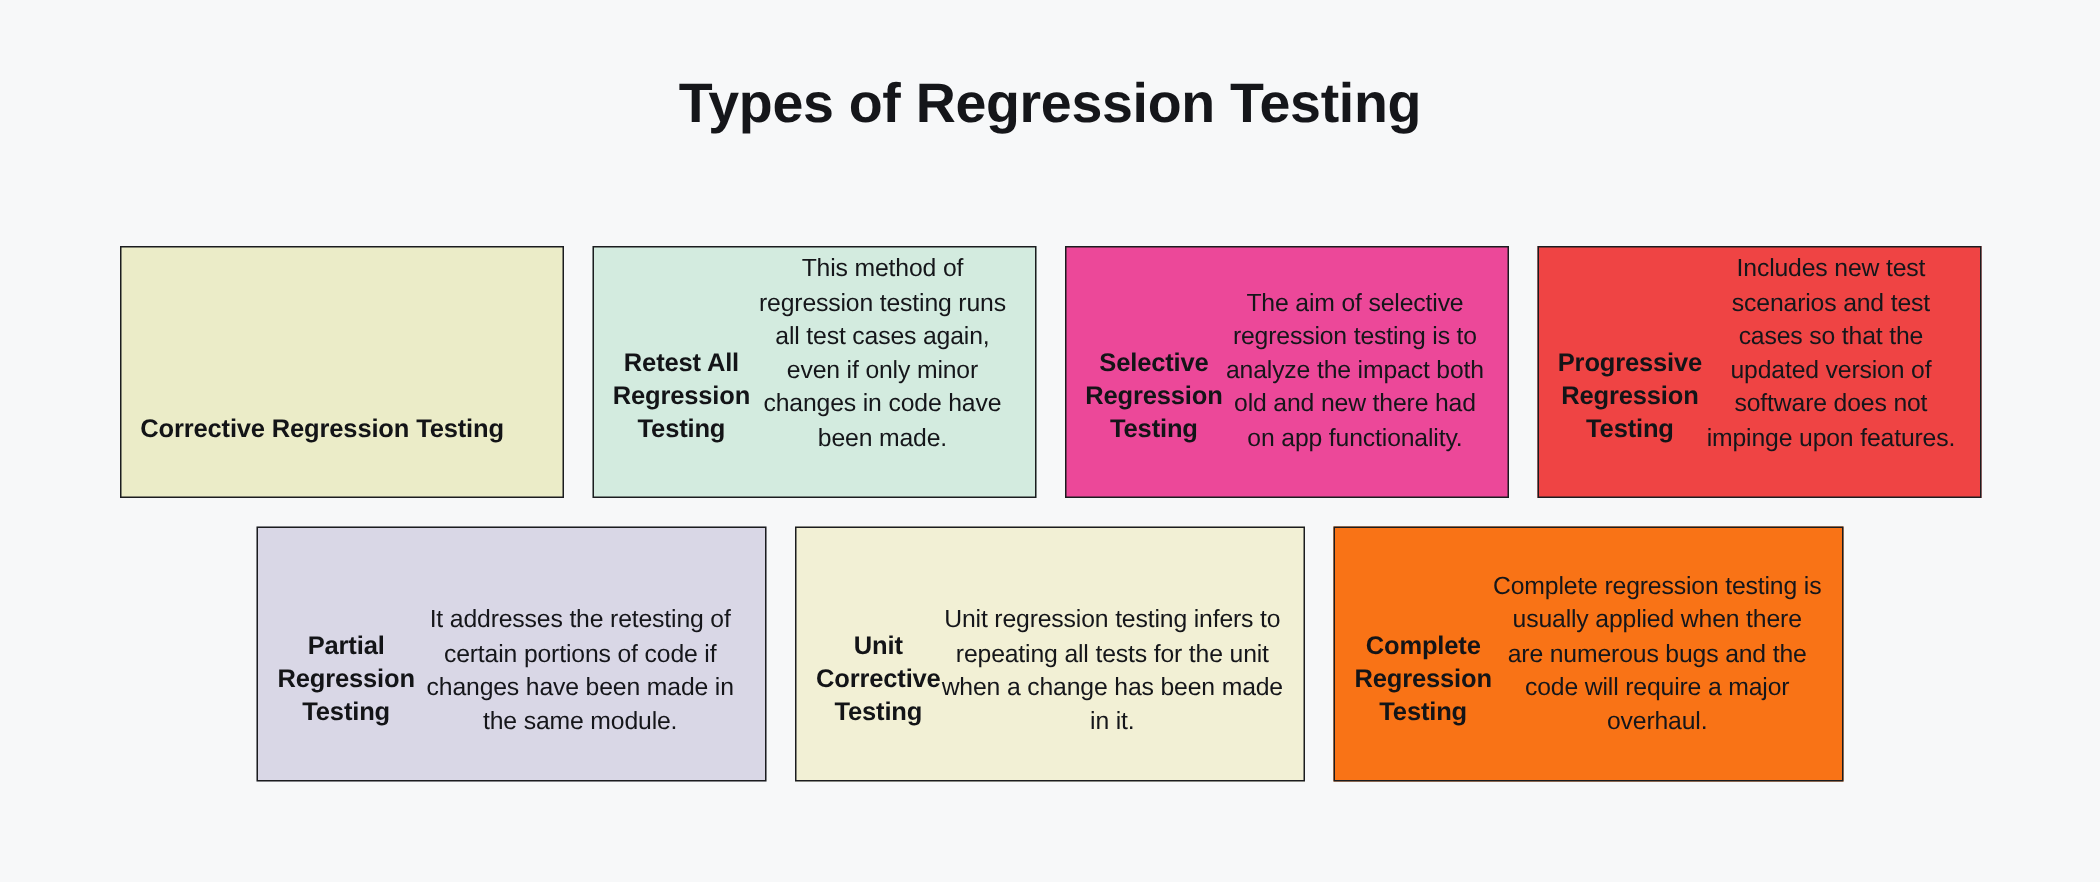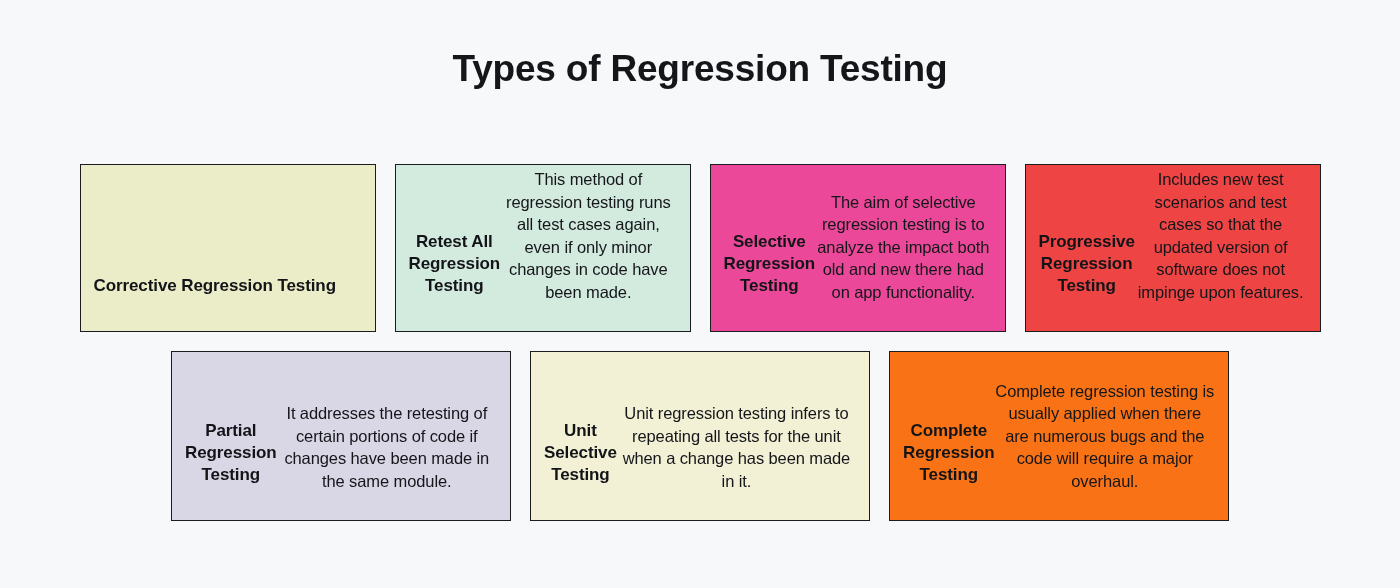--- a/index.html
+++ b/index.html
@@ -114,21 +114,21 @@
     </div>
 
     <div class="row row-2">
 
       <div class="card" style="background: rgb(217, 215, 230);">
         <div class="card-title">Partial Regression Testing</div>
         <div class="card-body">It addresses the retesting of certain portions of code if changes have been made in the same module.</div>
       </div>
 
       <div class="card" style="background: rgb(242, 240, 213);">
-        <div class="card-title">Unit Selective Testing</div>
+        <div class="card-title">Unit Corrective Testing</div>
         <div class="card-body">Unit regression testing infers to repeating all tests for the unit when a change has been made in it.</div>
       </div>
 
       <div class="card" style="background: #f97316;">
         <div class="card-title">Complete Regression Testing</div>
         <div class="card-body">Complete regression testing is usually applied when there are numerous bugs and the code will require a major overhaul.</div>
       </div>
 
     </div>
 

